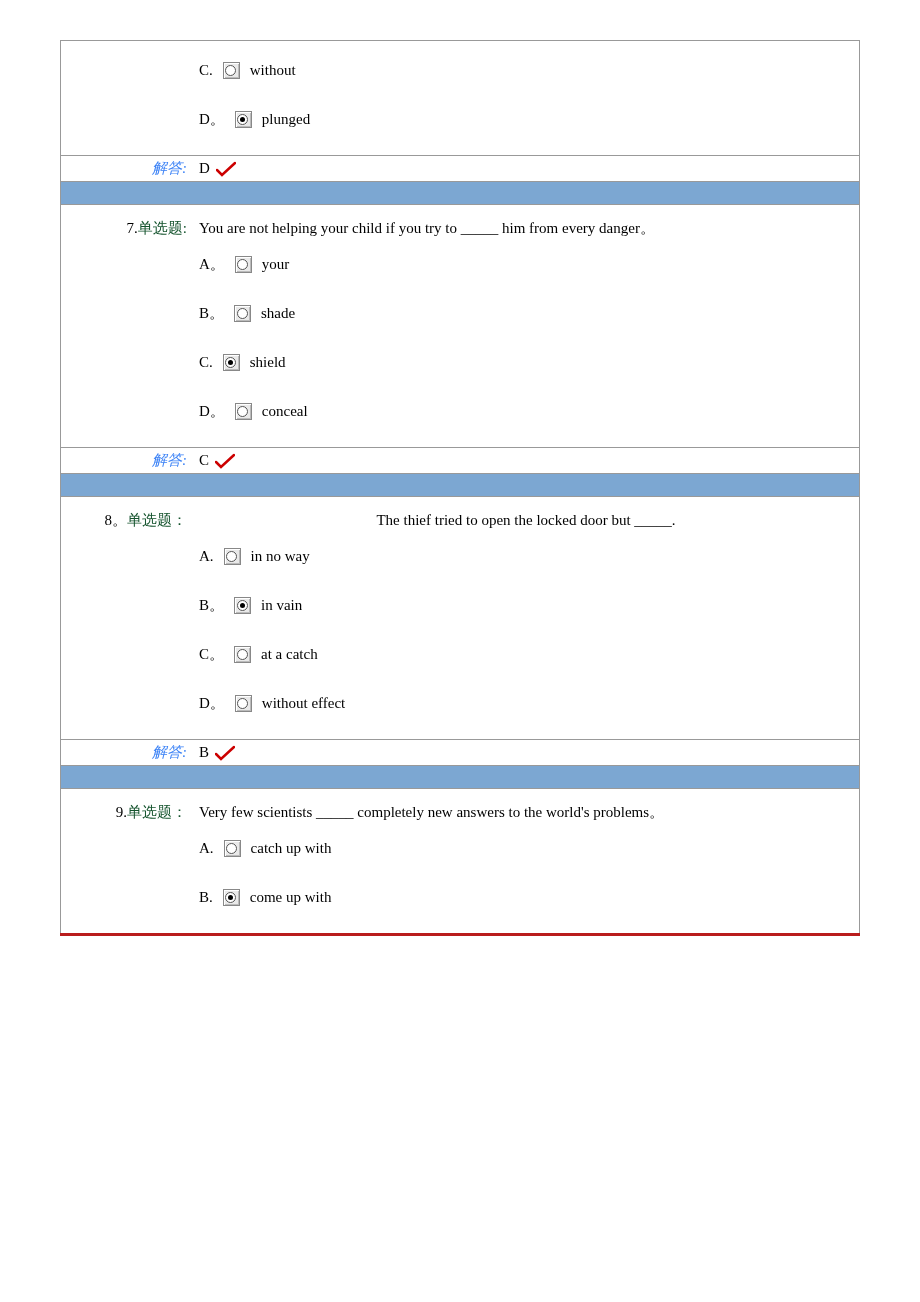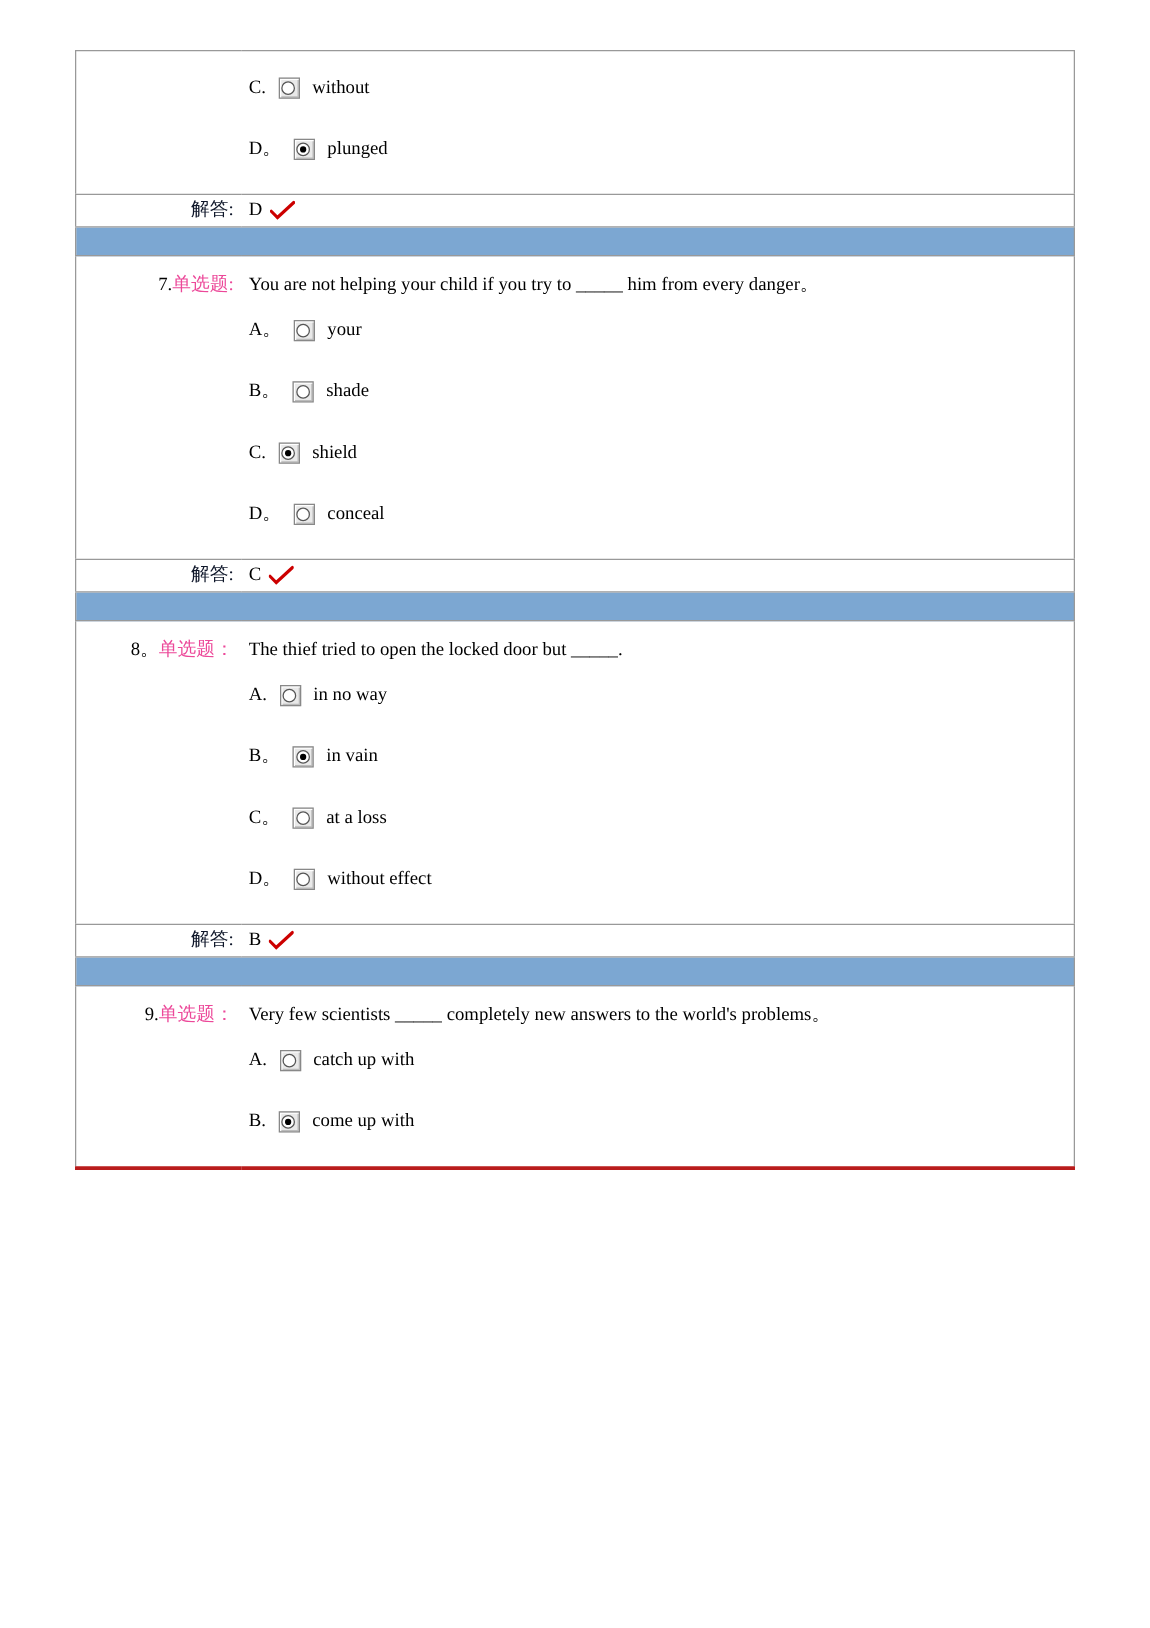--- a/index.html
+++ b/index.html
@@ -23,22 +23,22 @@
     line-height: 2;
   }
   .col-label {
     width: 120px;
     text-align: right;
     padding-right: 4px;
   }
   .col-content {
     border-left: none;
   }
-  .qnum-blue { color: #ec4899; }
-  .answer-label { color: #0f172a; }
+  .qnum-blue { color: #14532d; }
+  .answer-label { color: #3b82f6; font-style: italic; }
   .sep-row td {
     border-top: 1px solid #999;
     border-bottom: 1px solid #999;
     background: #7ca7d2;
     padding: 0;
     height: 22px;
   }
   .answer-row td {
     border-top: 1px solid #999;
     border-bottom: 1px solid #999;
@@ -188,21 +188,21 @@
   </tr>
   <tr class="sep-row">
         <td colspan="2"></td>
       </tr>
 
   <tr>
     <td class="col-label">
       <span>8。</span><span class="qnum-blue">单选题：</span>
     </td>
     <td class="col-content">
-      <div style="line-height:2;">The thief tried to open the locked door but _____.</div>
+      <div style="line-height:2;text-align:center;">The thief tried to open the locked door but _____.</div>
       <div class="option-line">
         <span>A.</span>
         <span class="radio-box">
               <span class="radio-outer"></span>
             </span>
         <span>in no way</span>
       </div>
       <div class="option-line">
         <span>B。</span>
         <span class="radio-box selected">
@@ -210,21 +210,21 @@
                 <span class="radio-dot"></span>
               </span>
             </span>
         <span>in vain</span>
       </div>
       <div class="option-line">
         <span>C。</span>
         <span class="radio-box">
               <span class="radio-outer"></span>
             </span>
-        <span>at a loss</span>
+        <span>at a catch</span>
       </div>
       <div class="option-line">
         <span>D。</span>
         <span class="radio-box">
               <span class="radio-outer"></span>
             </span>
         <span>without effect</span>
       </div>
     </td>
   </tr>

